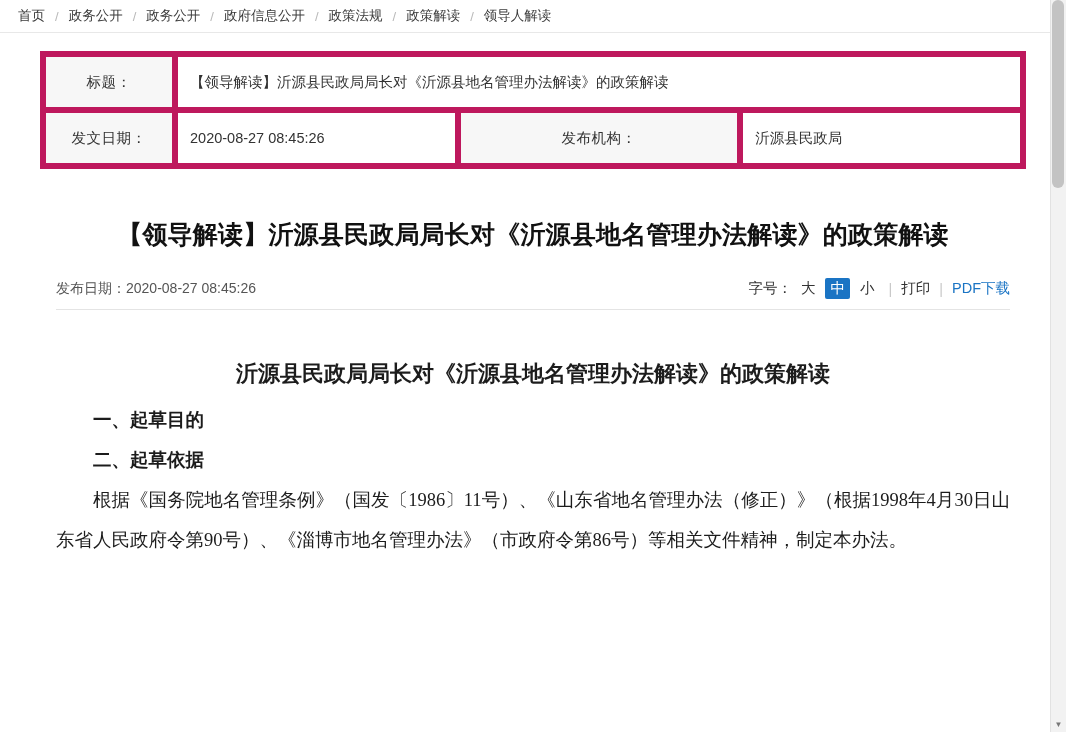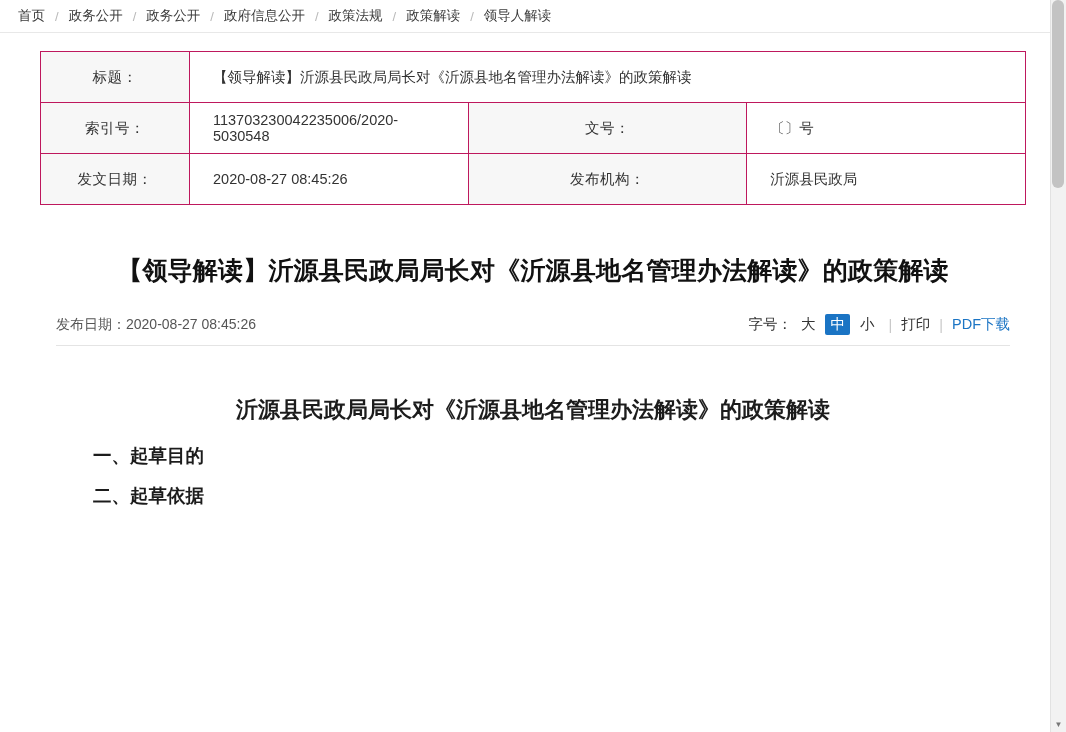--- a/index.html
+++ b/index.html
@@ -42,23 +42,23 @@
   .table-wrap {
     padding: 18px 40px 0 40px;
   }
   table.info {
     width: 986px;
     border-collapse: collapse;
     table-layout: fixed;
     font-size: 14.5px;
   }
   table.info td {
-    border: 1px solid #be185d;
+    border: 6px solid #be185d;
     height: 42px;
-    padding: 4px 23px;
+    padding: 4px 12px;
     vertical-align: middle;
     color: #333;
   }
   td.lbl {
     background: #f7f7f7;
     text-align: center;
     color: #333;
     width: 102px;
     letter-spacing: 0.5px;
   }
@@ -197,26 +197,20 @@
   <span class="sep">/</span>
   <a class="crumb" href="#">领导人解读</a>
 </div>
 
 <div class="table-wrap">
   <table class="info">
     <tbody>
         <tr>
       <td class="lbl">标题：</td>
       <td class="val" colspan="3">【领导解读】沂源县民政局局长对《沂源县地名管理办法解读》的政策解读</td>
-    </tr>
-    <tr>
-      <td class="lbl">索引号：</td>
-      <td class="val">113703230042235006/2020-5030548</td>
-      <td class="lbl w-lbl2">文号：</td>
-      <td class="val w-val2">〔〕号</td>
     </tr>
     <tr>
       <td class="lbl">发文日期：</td>
       <td class="val">2020-08-27 08:45:26</td>
       <td class="lbl w-lbl2">发布机构：</td>
       <td class="val w-val2">沂源县民政局</td>
     </tr>
   </tbody>
     </table>
 </div>
@@ -237,19 +231,20 @@
       <span class="divider">|</span>
       <a class="lnk pdf" href="#">PDF下载</a>
     </div>
   </div>
 </div>
 
 <div class="doc-body">
   <div class="body-title">沂源县民政局局长对《沂源县地名管理办法解读》的政策解读</div>
   <p class="sec-head">一、起草目的</p>
   <p class="sec-head">二、起草依据</p>
+  <p class="para">根据《国务院地名管理条例》（国发〔1986〕11号）、《山东省地名管理办法（修正）》（根据1998年4月30日山东省人民政府令第90号）、《淄博市地名管理办法》（市政府令第86号）等相关文件精神，制定本办法。</p>
 </div>
 
 <div class="scrollbar">
   <div class="scroll-arrow" style="top:0">▲</div>
   <div class="scroll-thumb"></div>
   <div class="scroll-arrow" style="bottom:0">▼</div>
 </div>
 
 </body></html>

